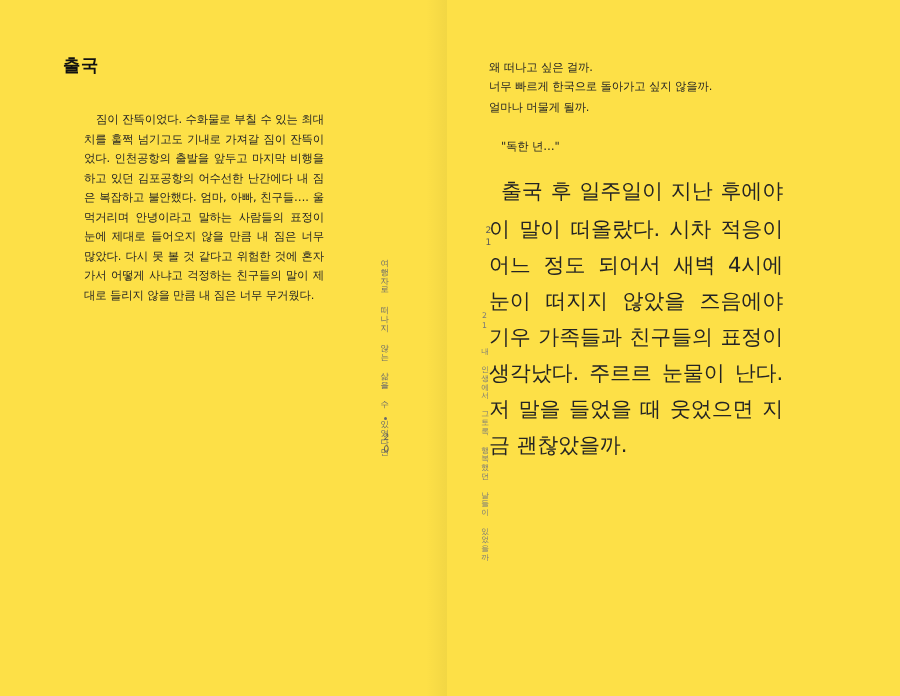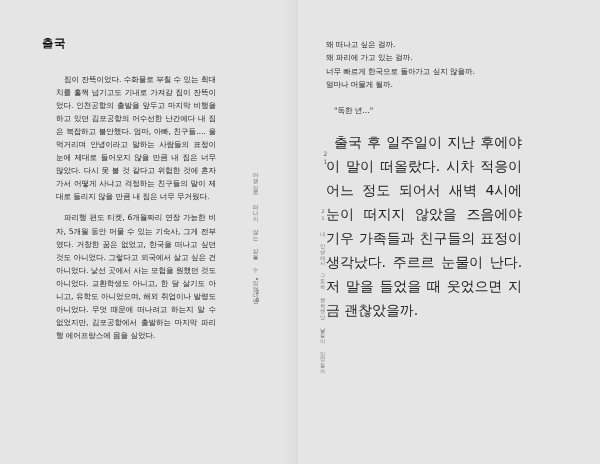--- a/index.html
+++ b/index.html
@@ -17,21 +17,21 @@
   .spread {
     position: relative;
     width: 600px;
     height: 464px;
     display: flex;
   }
   .page {
     position: relative;
     box-sizing: border-box;
     height: 464px;
-    background: #e5e5e5;
+    background: #fde047;
   }
   .page-left {
     width: 298px;
     padding: 30px 28px 24px 40px;
   }
   .page-right {
     width: 302px;
     padding: 30px 40px 36px 28px;
   }
   .gutter {
@@ -148,37 +148,35 @@
 </head>
 <body>
 
 <div class="spread">
 
   <div class="page page-left">
     <div class="chapter-title">출국</div>
 
     <div class="body-text">
       <p>짐이 잔뜩이었다. 수화물로 부칠 수 있는 최대치를 훌쩍 넘기고도 기내로 가져갈 짐이 잔뜩이었다. 인천공항의 출발을 앞두고 마지막 비행을 하고 있던 김포공항의 어수선한 난간에다 내 짐은 복잡하고 불안했다. 엄마, 아빠, 친구들…. 울먹거리며 안녕이라고 말하는 사람들의 표정이 눈에 제대로 들어오지 않을 만큼 내 짐은 너무 많았다. 다시 못 볼 것 같다고 위험한 것에 혼자 가서 어떻게 사냐고 걱정하는 친구들의 말이 제대로 들리지 않을 만큼 내 짐은 너무 무거웠다.</p>
-      <p>파리행 편도 티켓, 6개월짜리 연장 가능한 비자, 5개월 동안 머물 수 있는 기숙사, 그게 전부였다. 거창한 꿈은 없었고, 한국을 떠나고 싶던 것도 아니었다. 그렇다고 외국에서 살고 싶은 건 아니었다. 낯선 곳에서 사는 모험을 원했던 것도 아니었다. 교환학생도 아니고, 한 달 살기도 아니고, 유학도 아니었으며, 해외 취업이나 발령도 아니었다. 무엇 때문에 떠나려고 하는지 알 수 없었지만, 김포공항에서 출발하는 마지막 파리행 에어프랑스에 몸을 실었다.</p>
     </div>
 
     <div class="vtext" id="lp-head">여행자로 떠나지 않는 삶을 수 있었다면</div>
     <div class="vdot" id="lp-dot"></div>
     <div class="vfolio" id="lp-folio">20</div>
   </div>
 
   <div class="gutter"></div>
   <div class="edge-shadow-left"></div>
   <div class="edge-shadow-right"></div>
 
   <div class="page page-right">
 
     <div class="verse">
       <div class="line">왜 떠나고 싶은 걸까.</div>
-      <div class="line">왜 파리에 가고 있는 걸까.</div>
       <div class="line">너무 빠르게 한국으로 돌아가고 싶지 않을까.</div>
       <div class="line">얼마나 머물게 될까.</div>
       <div class="gap"></div>
       <div class="quote">"독한 년…"</div>
     </div>
 
     <div class="right-body">
       <p>출국 후 일주일이 지난 후에야 이 말이 떠올랐다. 시차 적응이 어느 정도 되어서 새벽 4시에 눈이 떠지지 않았을 즈음에야 기우 가족들과 친구들의 표정이 생각났다. 주르르 눈물이 난다. 저 말을 들었을 때 웃었으면 지금 괜찮았을까.</p>
     </div>
 

